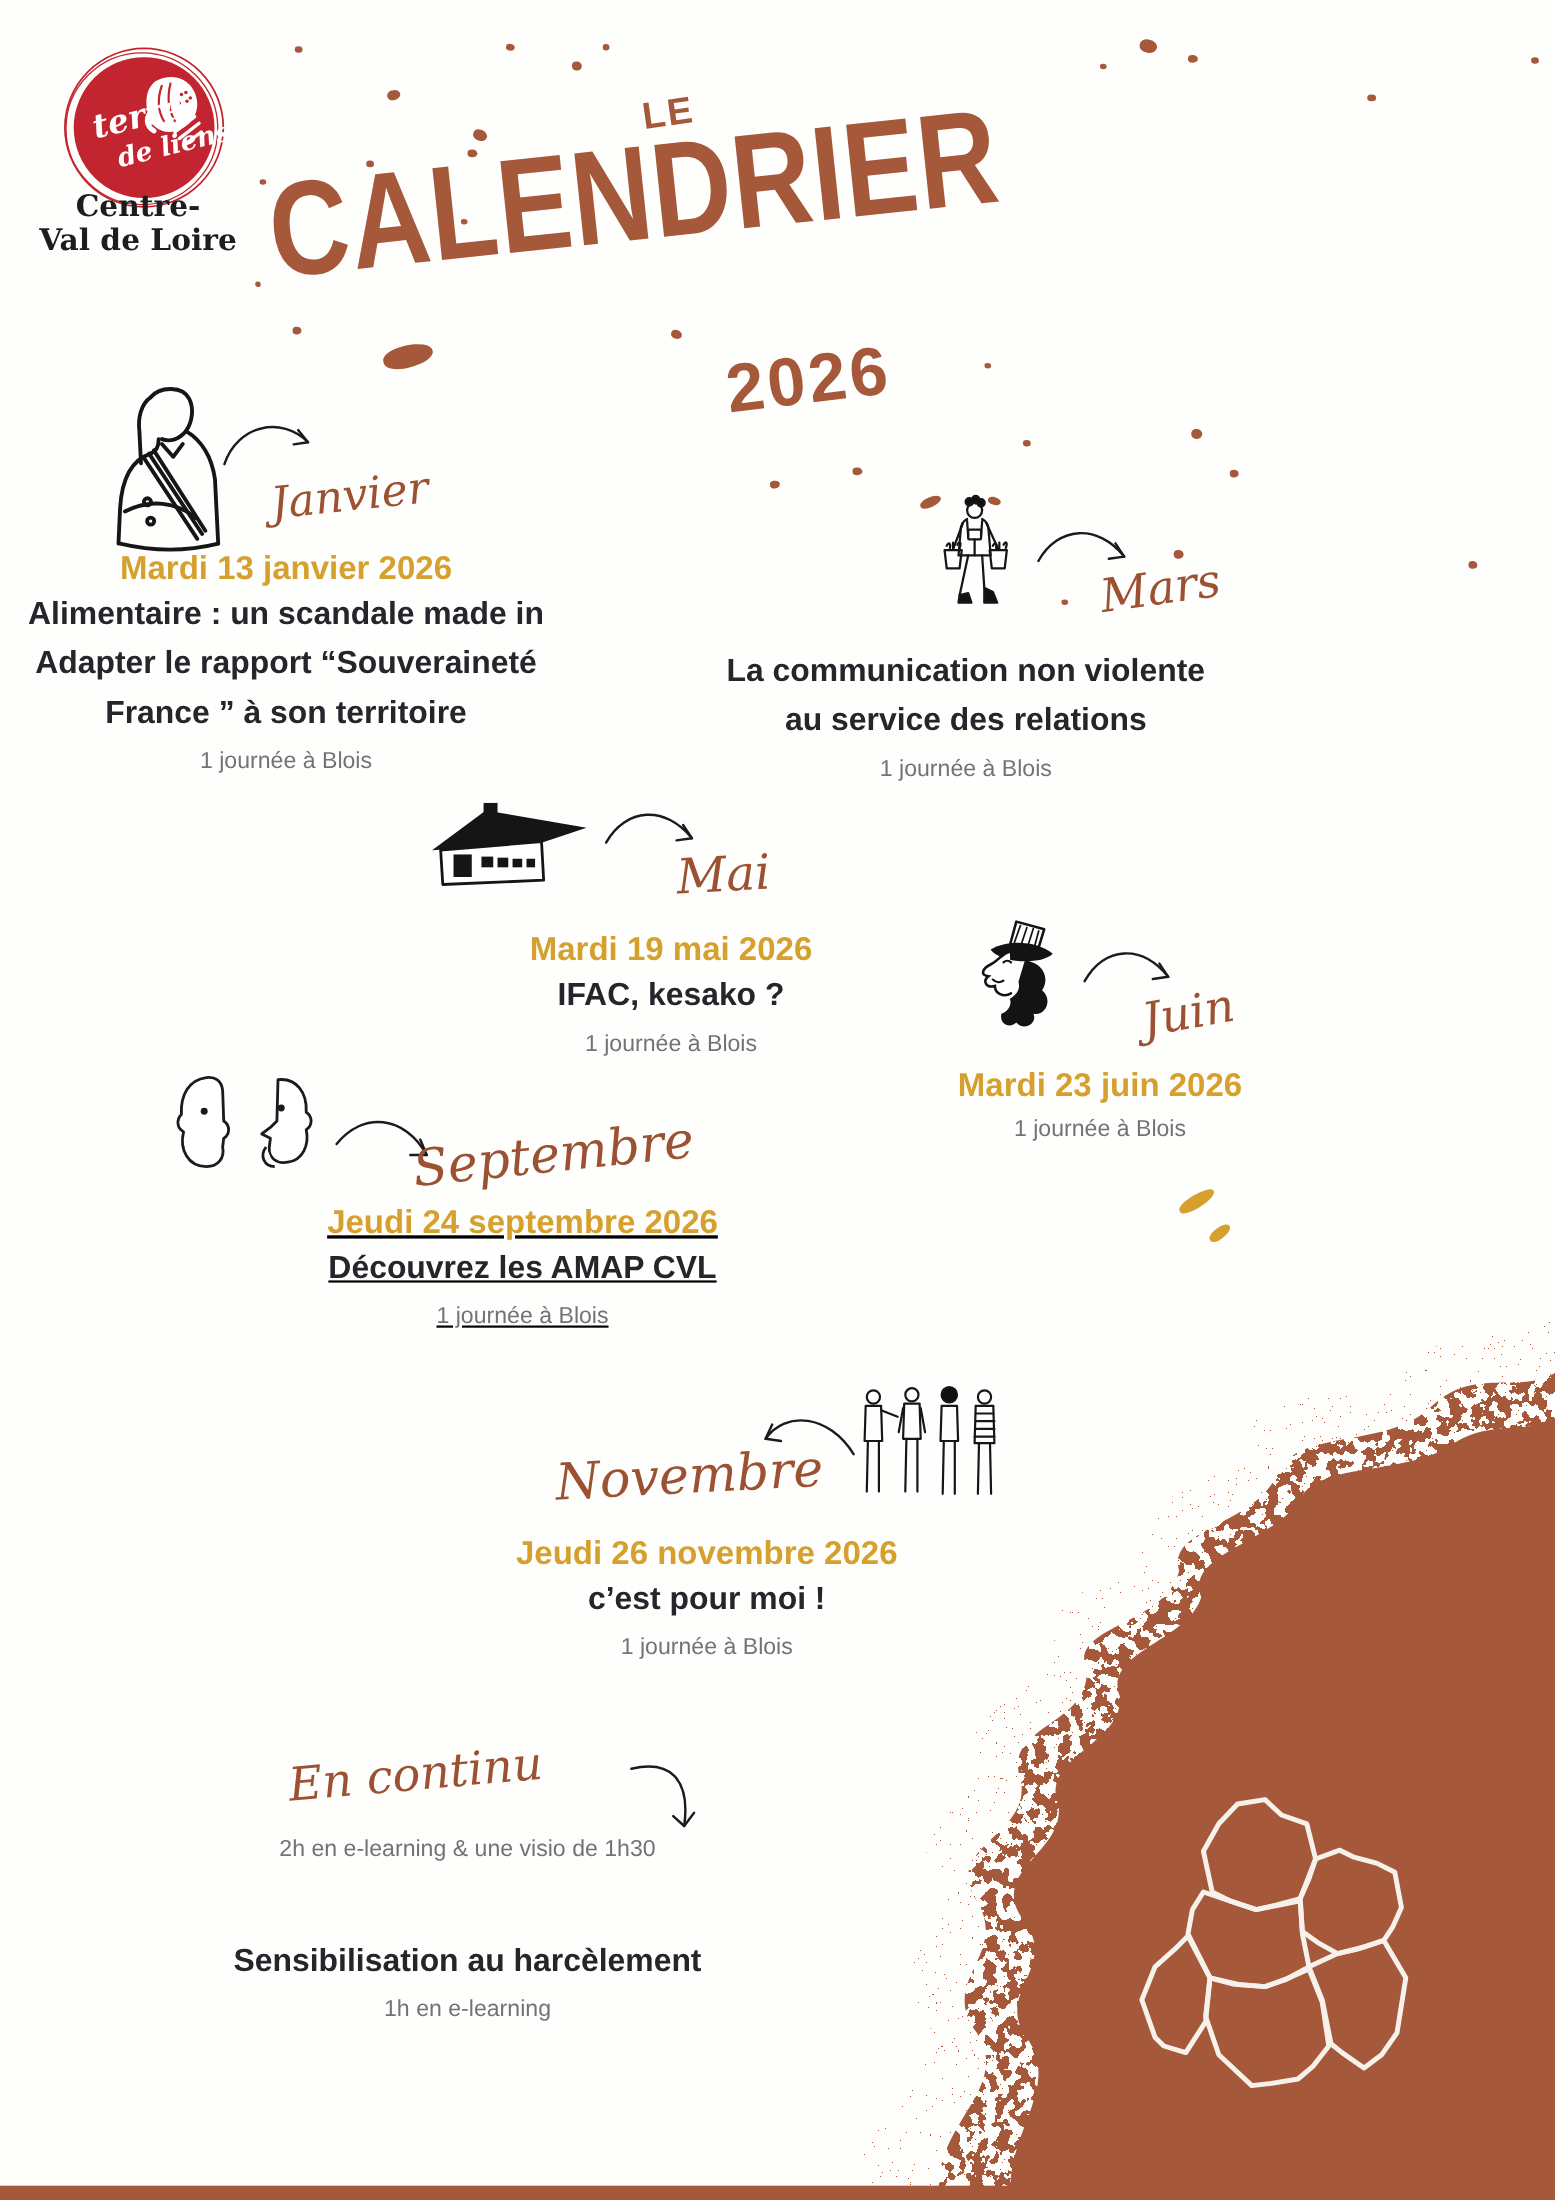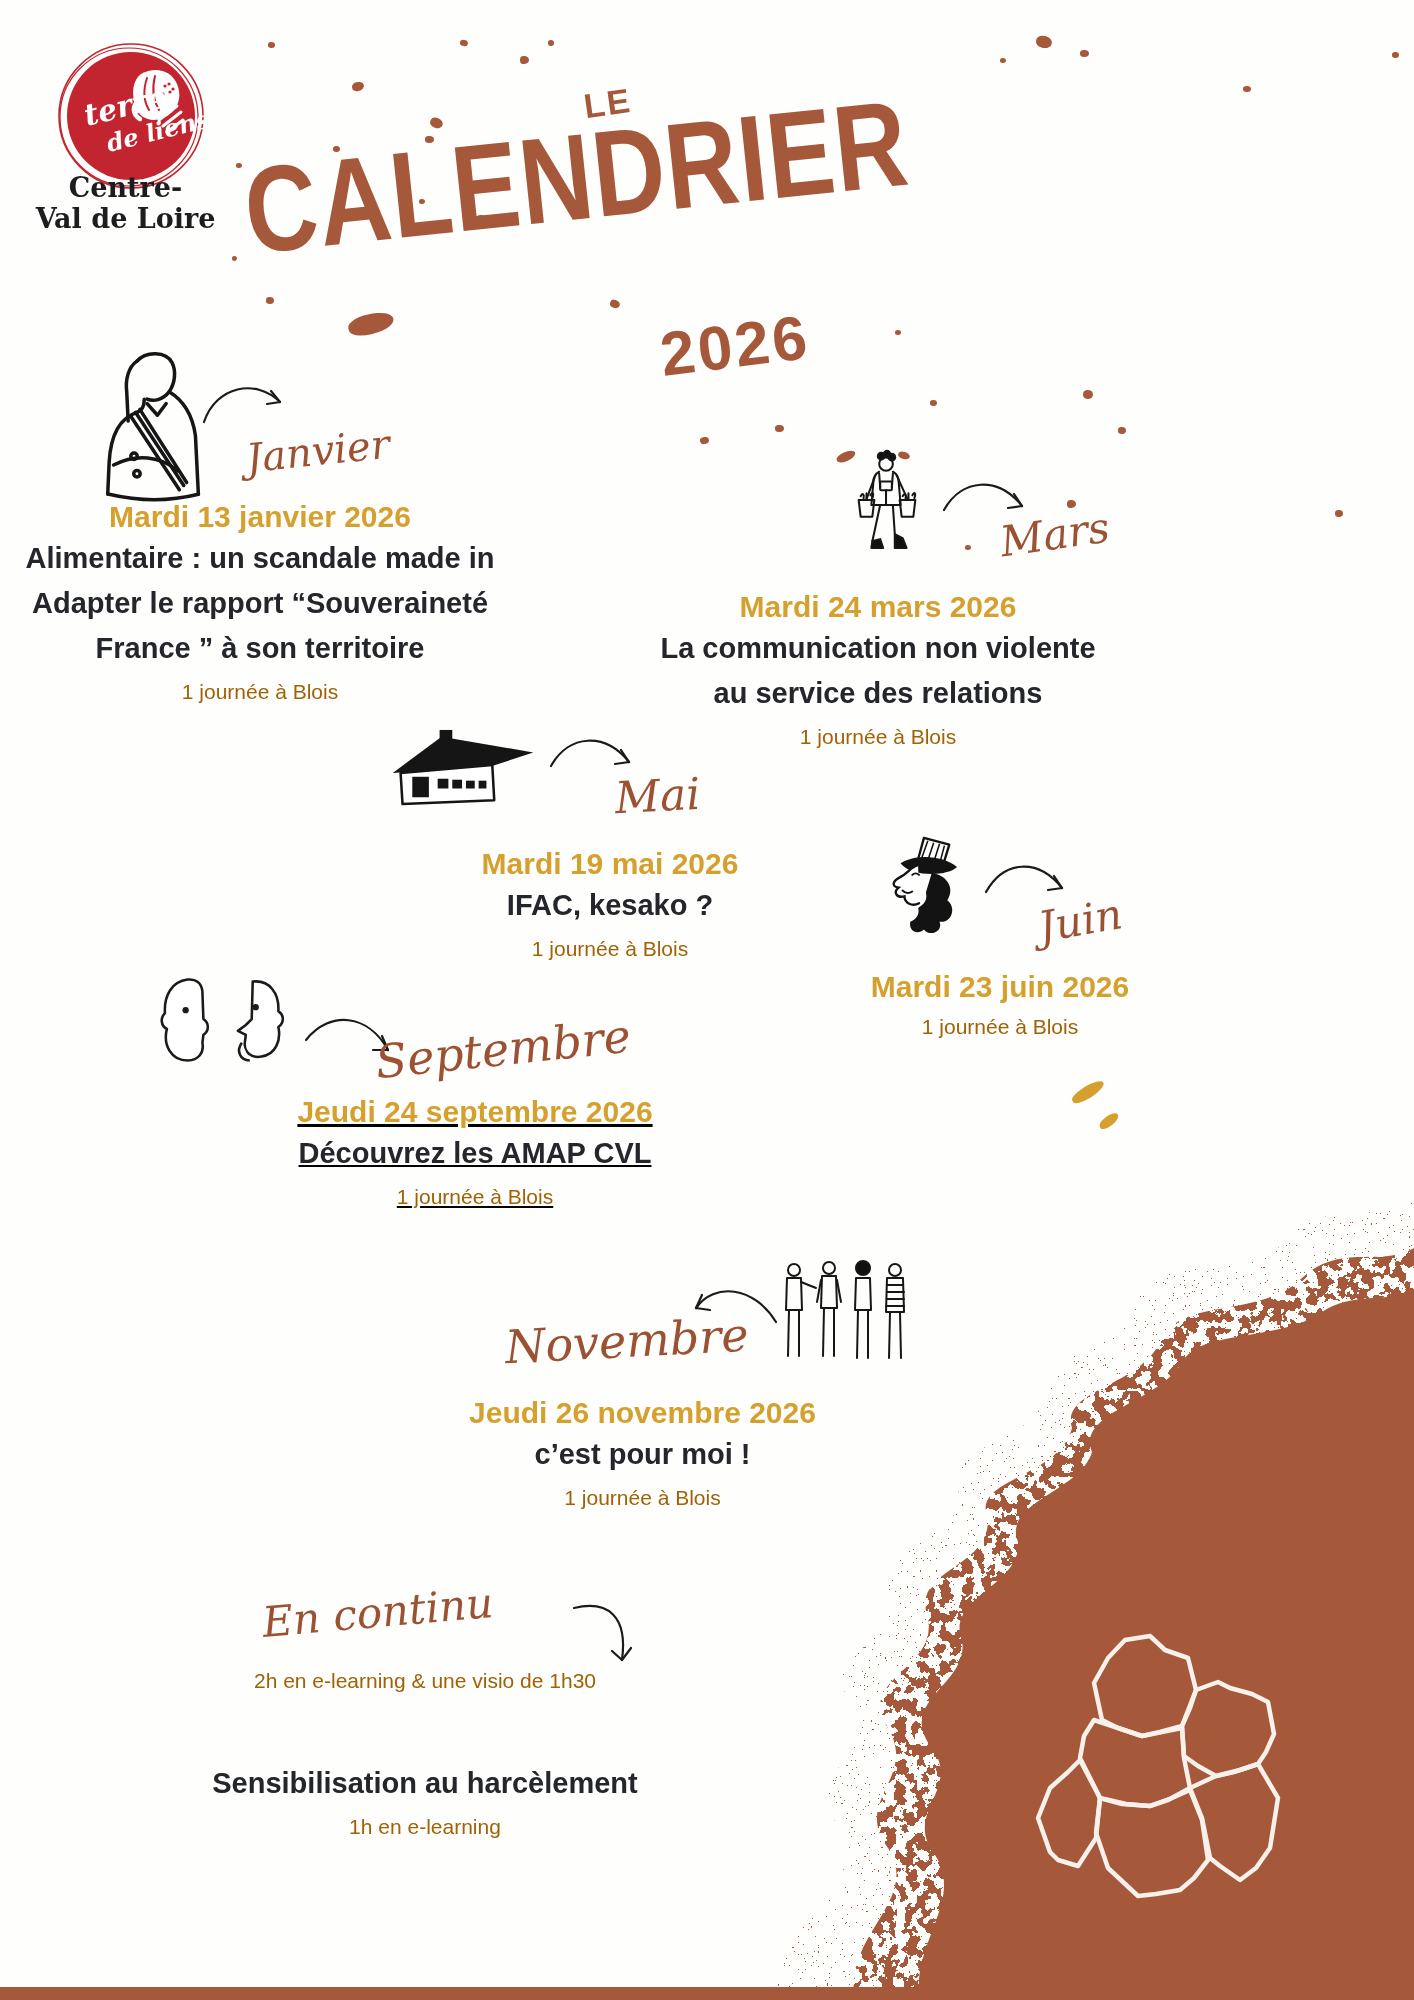--- a/index.html
+++ b/index.html
@@ -3,21 +3,21 @@
 <meta charset="utf-8">
 <style>
   html,body{margin:0;padding:0;background:#ffffff;}
   .poster{position:relative;width:1414px;height:2000px;background:#fefefd;overflow:hidden;
           font-family:"Liberation Sans",sans-serif;}
   .abs{position:absolute;}
   .center{text-align:center;}
   .script{font-family:"DejaVu Serif",serif;font-style:italic;color:#9c5132;white-space:nowrap;}
   .ev-date{color:#d5a02e;font-weight:bold;font-size:30px;line-height:38px;}
   .ev-title{color:#24262b;font-weight:bold;font-size:29px;line-height:45px;}
-  .ev-detail{color:#a16207;font-size:21px;line-height:28px;margin-top:7px;}
+  .ev-detail{color:#737373;font-size:21px;line-height:28px;margin-top:7px;}
   .dot{position:absolute;border-radius:46% 54% 52% 48%;}
   .title-le{font-weight:bold;color:#a6583a;font-size:34px;letter-spacing:2px;transform:rotate(-8deg);}
   .title-main{font-weight:bold;color:#a6583a;font-size:100px;letter-spacing:1px;white-space:nowrap;
               transform:rotate(-6deg) scaleY(1.22);transform-origin:0 0;}
   .title-year{font-weight:bold;color:#a6583a;font-size:62px;letter-spacing:3px;transform:rotate(-7deg);}
   .region{font-family:"DejaVu Serif",serif;font-weight:bold;font-size:27px;line-height:31px;
           color:#1d1d1f;text-align:center;}
   .sketch{stroke:#161616;stroke-width:2.4;fill:none;stroke-linecap:round;stroke-linejoin:round;}
   .arrow path{stroke:#1b1b1b;stroke-width:2.2;fill:none;stroke-linecap:round;stroke-linejoin:round;}
   .bottom-bar{background:#a6583a;}
@@ -183,21 +183,20 @@
       <path d="M27,94 L26,101 L38,101 L35,92 Z" fill="#111"></path>
       <path d="M50,87 L50,101 L62,101 L58,91 Z" fill="#111"></path>
     </g>
   </svg>
   <svg class="abs arrow" style="left:938px;top:472px;" width="90" height="60" viewBox="0 0 90 60">
     <path d="M6,38 C24,6 60,4 84,34"></path>
       <path d="M84,34 L76,22 M84,34 L70,36"></path>
   </svg>
   <span class="abs script" style="left:1000px;top:510px;font-size:42px;transform:rotate(-8deg);">Mars</span>
   <div class="abs center" style="left:628px;top:588px;width:500px;">
-    <div class="ev-date">Mardi 24 mars 2026</div>
     <div class="ev-title">
       <div>La communication non violente</div>
       <div>au service des relations</div>
     </div>
     <div class="ev-detail">1 journée à Blois</div>
   </div>
 
   <svg class="abs" style="left:390px;top:728px;" width="148" height="80" viewBox="0 0 150 82">
     <rect x="50" y="2" width="13" height="16" fill="#151515"></rect>
     <path d="M2,46 L52,9 L146,25 L104,39 Z" fill="#151515"></path>

